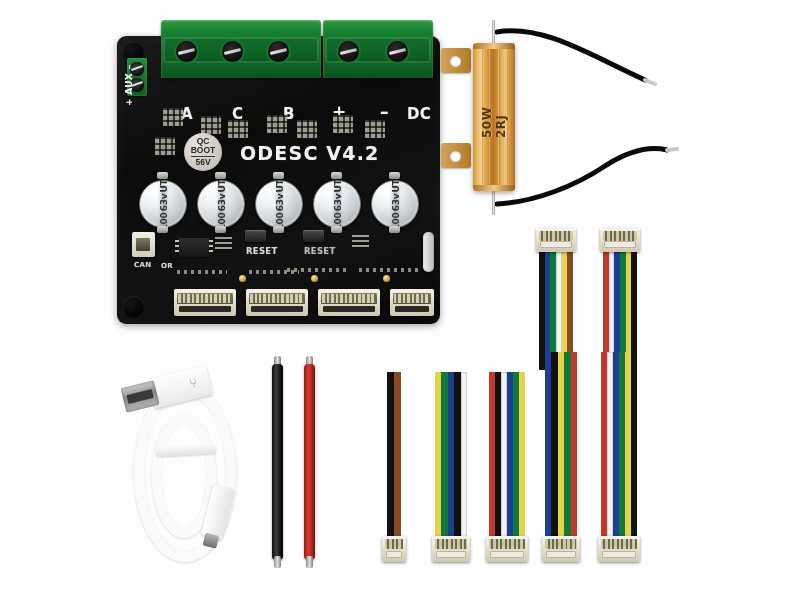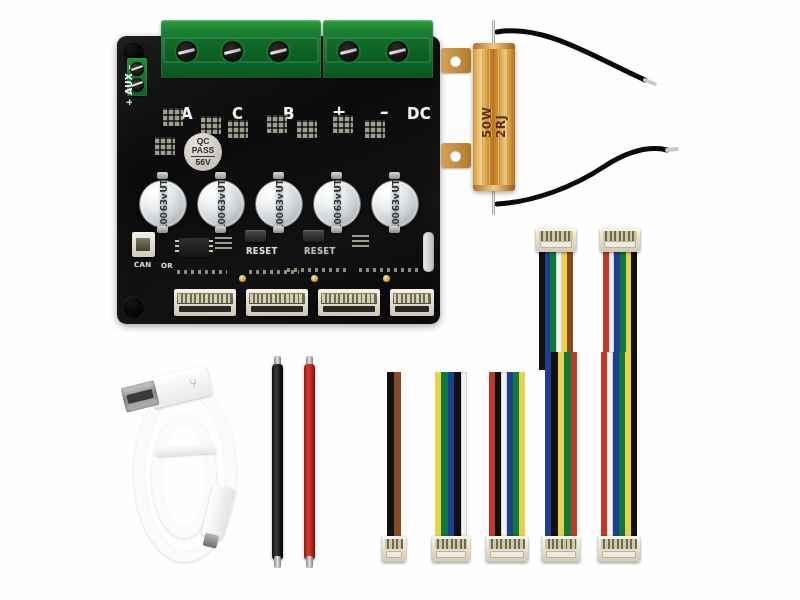--- a/index.html
+++ b/index.html
@@ -420,37 +420,38 @@
       <div class="aux-screw as2"></div>
     </div>
 
     <div class="silk" id="silk-aux">+ AUX –</div>
     <div class="silk phase-lbl" id="lbl-A">A</div>
     <div class="silk phase-lbl" id="lbl-C">C</div>
     <div class="silk phase-lbl" id="lbl-B">B</div>
     <div class="silk" id="lbl-P">+</div>
     <div class="silk" id="lbl-N">–</div>
     <div class="silk" id="lbl-DC">DC</div>
+    <div class="silk" id="silk-title">ODESC V4.2</div>
     <div class="silk" id="silk-reset">RESET</div>
     <div class="silk" id="silk-boot">RESET</div>
     <div class="silk" id="silk-can">CAN</div>
     <div class="silk" id="silk-or">OR</div>
 
     <div class="pad-grid pg1"></div>
     <div class="pad-grid pg2"></div>
     <div class="pad-grid pg3"></div>
     <div class="pad-grid pg4"></div>
     <div class="pad-grid pg5"></div>
     <div class="pad-grid pg6"></div>
     <div class="pad-grid pg7"></div>
     <div class="pad-grid pg8"></div>
 
     <div id="qc-sticker">
       <div class="l1">QC</div>
-      <div class="l2">PASS</div>
+      <div class="l2">BOOT</div>
       <div class="rule"></div>
       <div class="l3">56V</div>
     </div>
 
     <div class="cap cap-1">
       <div class="vstripe"></div>
       <div class="captext">
         <span>100</span>
         <span>63v</span>
         <span>UT</span>

